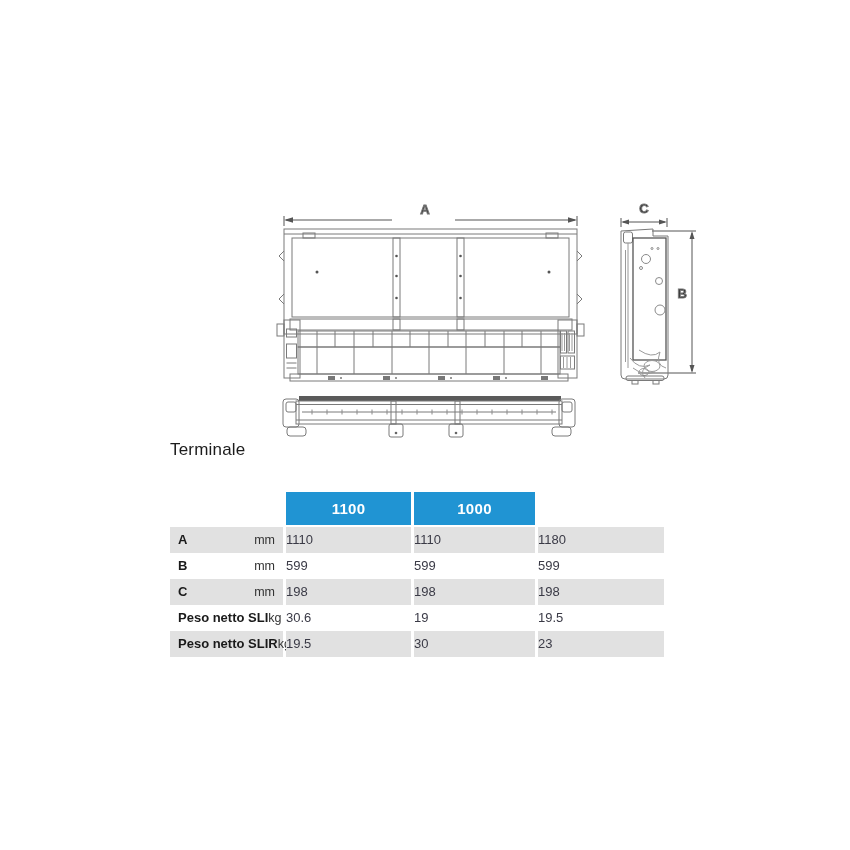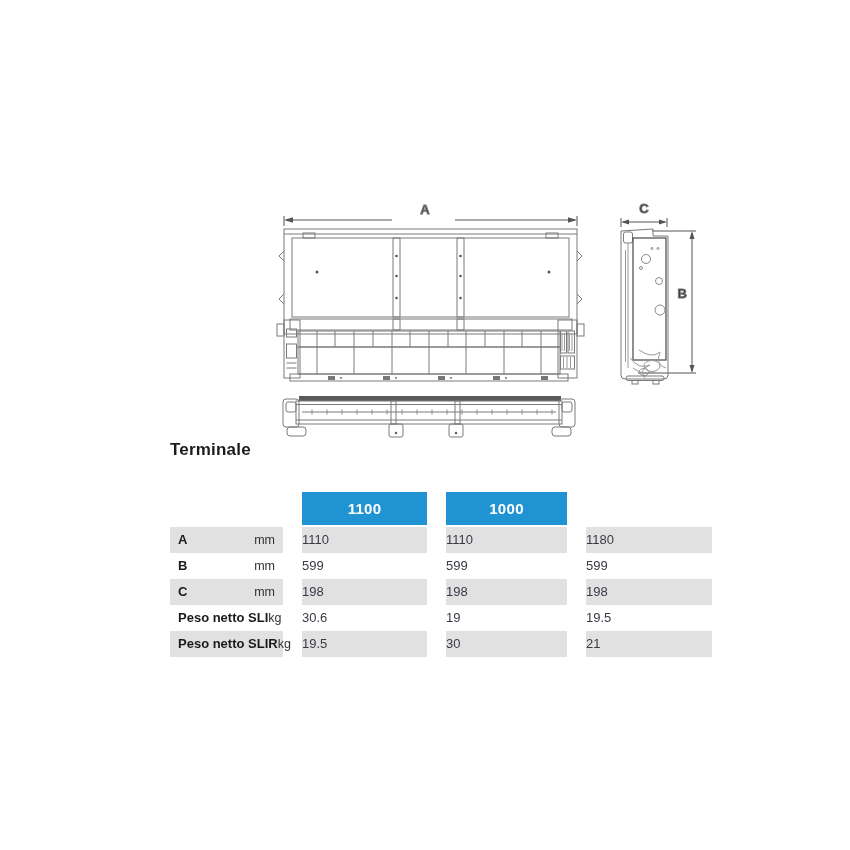--- a/index.html
+++ b/index.html
@@ -8,26 +8,26 @@
     font-family:"Liberation Sans", sans-serif;
   }
   .page{position:absolute;inset:0;background:#fff;}
 
   
   .drawing-wrap{position:absolute;left:165px;top:188px;width:560px;height:258px;}
 
   
   .heading{
     position:absolute;left:170px;top:440px;
-    font-size:17px;font-weight:bold;color:#1c1c1c;letter-spacing:.2px;
+    font-size:17px;font-weight:normal;color:#1c1c1c;letter-spacing:.2px;
   }
 
   
   .spec-table{position:absolute;left:170px;top:492px;width:494px;}
-  .tgrid{display:grid;grid-template-columns:113px 125px 121px 126px;column-gap:19px;}
+  .tgrid{display:grid;grid-template-columns:113px 125px 121px 126px;column-gap:3px;}
   .thead{margin-bottom:2px;}
   .th{
     background:#2094d3;color:#fff;height:33px;line-height:33px;
     text-align:center;font-size:15px;font-weight:bold;letter-spacing:.3px;
   }
   .th-spacer{background:transparent;}
   .row-label,.cell{height:26px;line-height:26px;font-size:13px;}
   .row-label{
     display:flex;justify-content:space-between;align-items:center;
     padding:0 8px;box-sizing:border-box;color:#1a1a1a;
@@ -244,17 +244,17 @@
       <div class="cell">30.6</div>
       <div class="cell">19</div>
       <div class="cell">19.5</div>
 
       <div class="row-label">
         <span class="lbl">Peso netto SLIR</span>
         <span class="unit">kg</span>
       </div>
       <div class="cell">19.5</div>
       <div class="cell">30</div>
-      <div class="cell">21</div>
+      <div class="cell">23</div>
     </div>
   </div>
 
 </div>
 
 </body></html>

